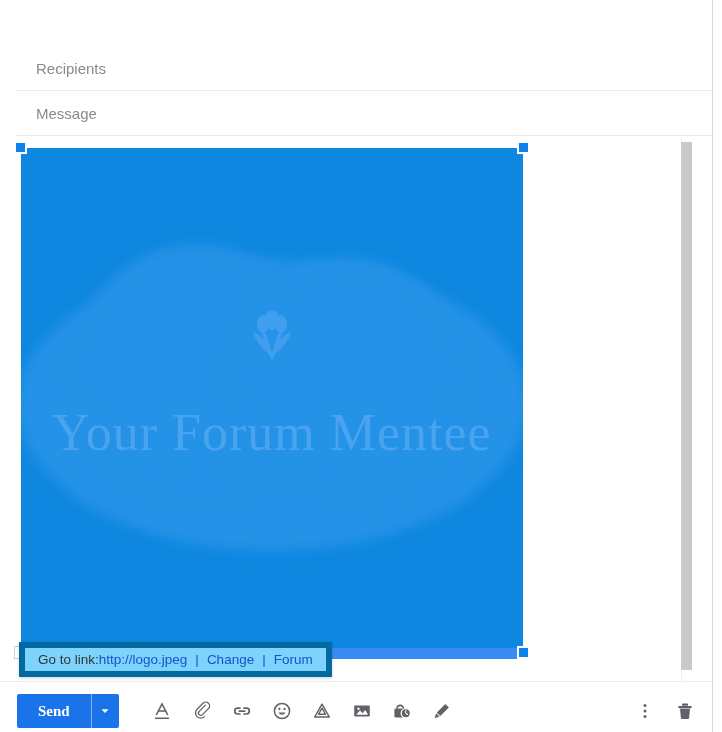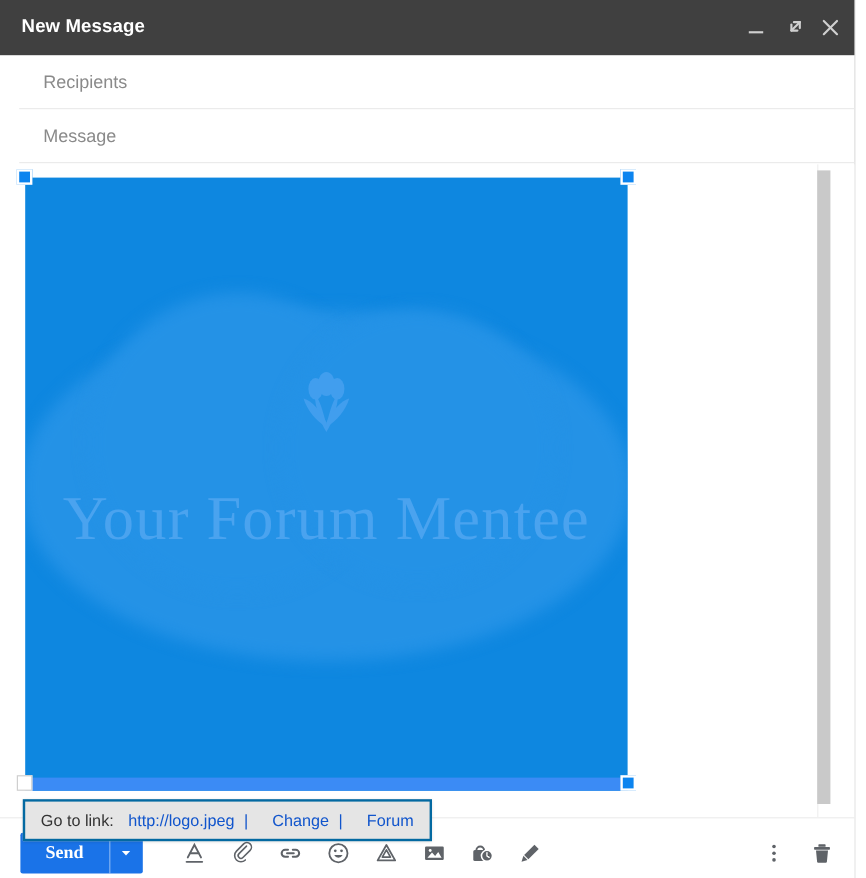--- a/index.html
+++ b/index.html
@@ -203,38 +203,38 @@
     width: 11px;
     height: 528px;
     background: #c9c9c9;
     cursor: grab;
   }
 
   
   #link-bubble {
     position: absolute;
     left: 19px;
-    top: 666px;
+    top: 642px;
     height: 35px;
-    background: #e5e5e5;
-    border: 2px solid #0369a1;
+    background: #7dd3fc;
+    border: 6px solid #0369a1;
     box-shadow: 0 1px 3px rgba(0,0,0,.18);
     display: flex;
     align-items: center;
     padding: 0 13px;
     box-sizing: border-box;
     z-index: 30;
     font-size: 13.5px;
     white-space: nowrap;
   }
   #link-bubble .lbl { color: #333333; }
   #link-bubble .lnk {
     color: #1155cc;
     cursor: pointer;
-    margin-left: 12px;
+    margin-left: 0;
   }
   #link-bubble .sep {
     color: #1155cc;
     margin: 0 8px;
   }
 
   
   #toolbar {
     position: absolute;
     left: 0;
@@ -308,50 +308,20 @@
     display: flex;
     align-items: center;
     gap: 16px;
   }
 </style>
 </head>
 <body>
 
 <div id="compose-window">
 
-  <div id="titlebar">
-    <div id="titlebar-title">New Message</div>
-
-    <div class="win-btn" id="btn-minimize">
-      <svg width="28" height="28" viewBox="0 0 28 28">
-        <rect x="8" y="17" width="12" height="1.8" fill="currentColor"></rect>
-      </svg>
-    </div>
-
-    <div class="win-btn" id="btn-fullscreen">
-      <svg width="28" height="28" viewBox="0 0 28 28">
-        <g stroke="currentColor" stroke-width="1.8" fill="none" stroke-linecap="round">
-          <path d="M18.5 9.5 L11.5 16.5"></path>
-          <path d="M18.5 9.5 L13.6 9.5"></path>
-          <path d="M18.5 9.5 L18.5 14.4"></path>
-          <path d="M11.5 16.5 L16.4 16.5" transform="rotate(180 14 16.5)"></path>
-          <path d="M11.5 16.5 L11.5 11.6" transform="rotate(180 11.5 14)"></path>
-        </g>
-      </svg>
-    </div>
-
-    <div class="win-btn" id="btn-close">
-      <svg width="28" height="28" viewBox="0 0 28 28">
-        <g stroke="currentColor" stroke-width="1.8" stroke-linecap="round">
-          <path d="M8.5 8.5 L19.5 19.5"></path>
-          <path d="M19.5 8.5 L8.5 19.5"></path>
-        </g>
-      </svg>
-    </div>
-  </div>
 
   <div class="field-row" id="row-recipients">
     <div class="field-label">Recipients</div>
   </div>
 
   <div class="field-row" id="row-subject">
     <div class="field-label">Message</div>
   </div>
 
   <div id="body-area">

